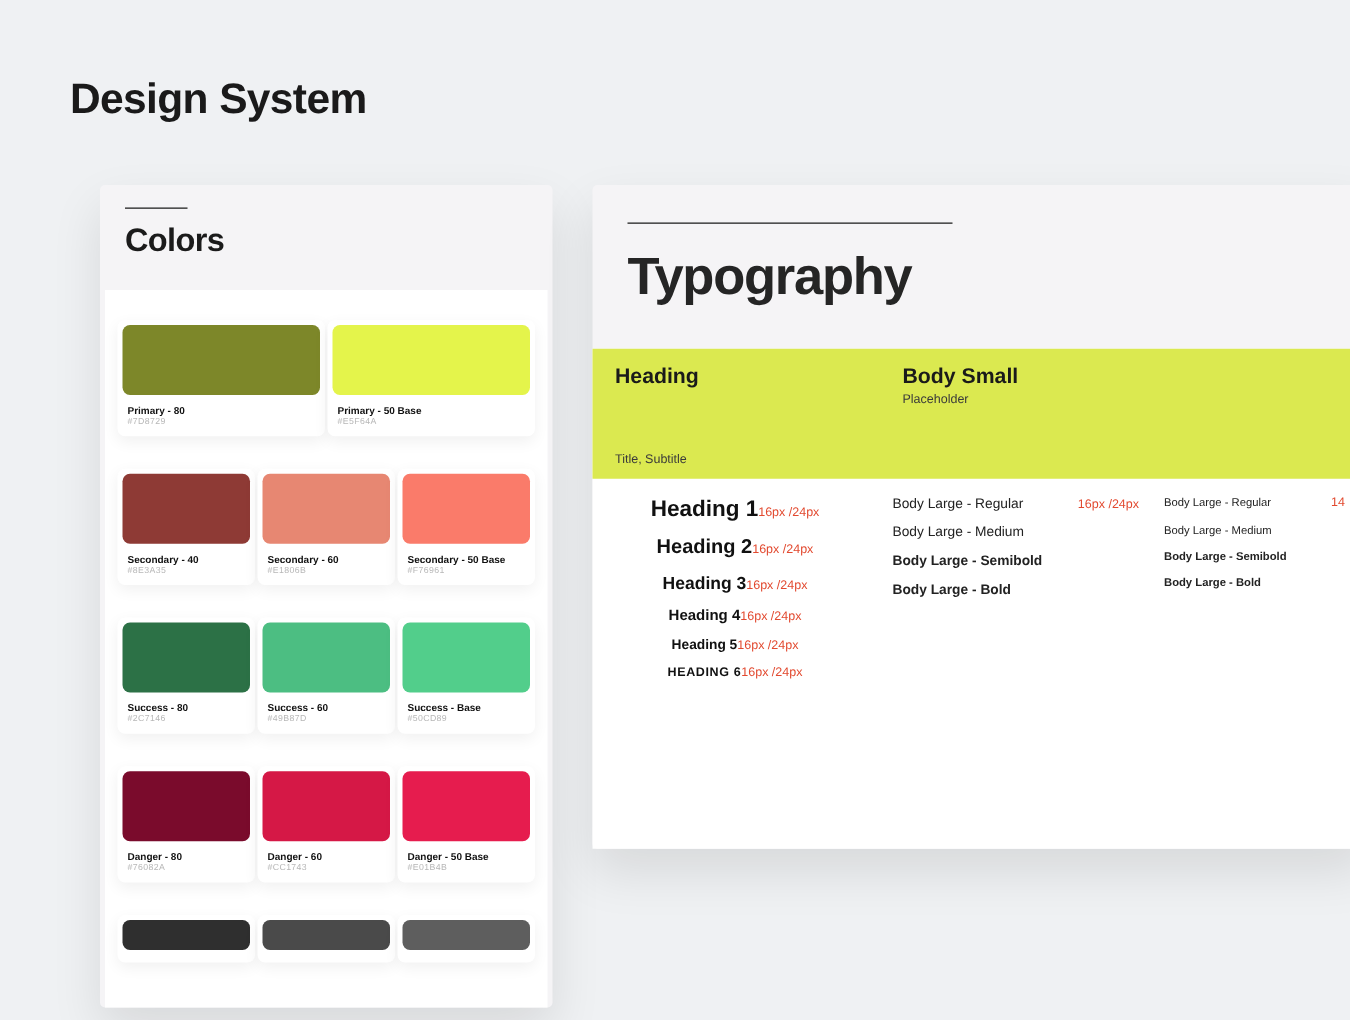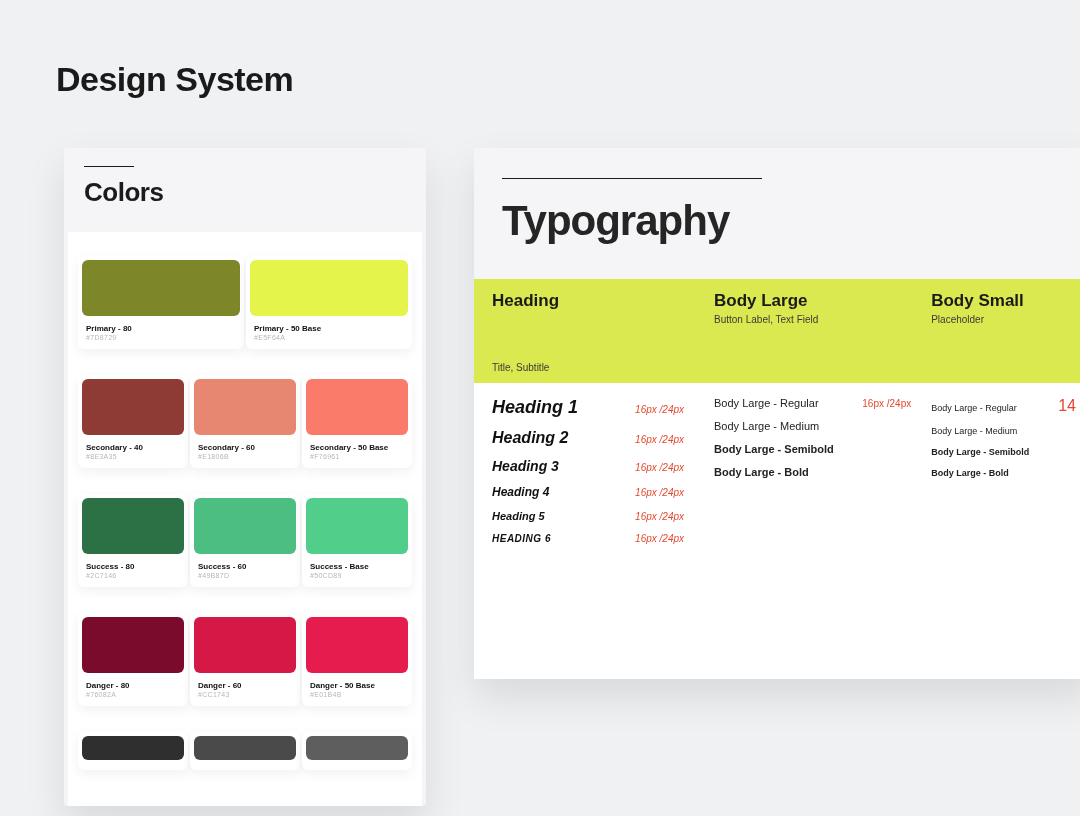--- a/index.html
+++ b/index.html
@@ -18,21 +18,21 @@
     font-size: 34px;
     font-weight: 800;
     letter-spacing: -0.5px;
     color: #1a1a1a;
     text-align: right;
   }
 
   
   .colors-panel {
     position: absolute;
-    left: 64px;
+    left: 80px;
     top: 148px;
     width: 362px;
     background: #F5F4F6;
     border-radius: 4px;
     box-shadow: 0 18px 40px rgba(0,0,0,0.10);
   }
   .colors-header {
     padding: 18px 20px 6px 20px;
   }
   .colors-rule {
@@ -140,24 +140,23 @@
   }
 
   .typo-table {
     display: flex;
     padding: 14px 18px 0 18px;
   }
   .hcol { width: 230px; }
   .hrow {
     display: flex;
     align-items: baseline;
-    justify-content: space-between;
+    justify-content: center;
     padding-right: 30px;
     margin-bottom: 11px;
-    font-style: italic;
   }
   .hlabel { font-weight: 700; color: #111; }
   .hmeta  { font-size: 10px; color: #E2492F; font-weight: 500; white-space: nowrap; }
   .h1 { font-size: 18px; font-weight: 800; }
   .h2 { font-size: 16px; font-weight: 800; }
   .h3 { font-size: 14px; font-weight: 700; }
   .h4 { font-size: 12px; font-weight: 700; }
   .h5 { font-size: 11px; font-weight: 700; }
   .h6 { font-size: 10px; font-weight: 700; letter-spacing: 0.5px; }
 
@@ -176,21 +175,21 @@
   .w-bold { font-weight: 700; }
 
   .scol { width: 150px; }
   .srow {
     display: flex;
     align-items: baseline;
     justify-content: space-between;
     margin-bottom: 11px;
   }
   .slabel { font-size: 9px; color: #222; }
-  .smeta-cut { font-size: 16px; color: #E2492F; font-weight: 500; margin-left: 28px; }
+  .smeta-cut { font-size: 10px; color: #E2492F; font-weight: 500; margin-left: 28px; }
 </style>
 </head>
 <body>
 
 <h1 class="page-title">Design System</h1>
 
 <section class="colors-panel">
   <div class="colors-header">
     <div class="colors-rule"></div>
     <div class="colors-title">Colors</div>
@@ -286,24 +285,20 @@
     <div class="typo-title">Typography</div>
   </div>
 
   <div class="typo-body">
 
     <div class="typo-bar">
       <div class="typo-col heading">
         <div class="typo-col-title">Heading</div>
         <div class="typo-col-sub">Title, Subtitle</div>
       </div>
-      <div class="typo-col bodylg">
-        <div class="typo-col-title">Body Large</div>
-        <div class="typo-col-sub">Button Label, Text Field</div>
-      </div>
       <div class="typo-col bodysm">
         <div class="typo-col-title">Body Small</div>
         <div class="typo-col-sub">Placeholder</div>
       </div>
     </div>
 
     <div class="typo-table">
 
       <div class="hcol">
         <div class="hrow">

